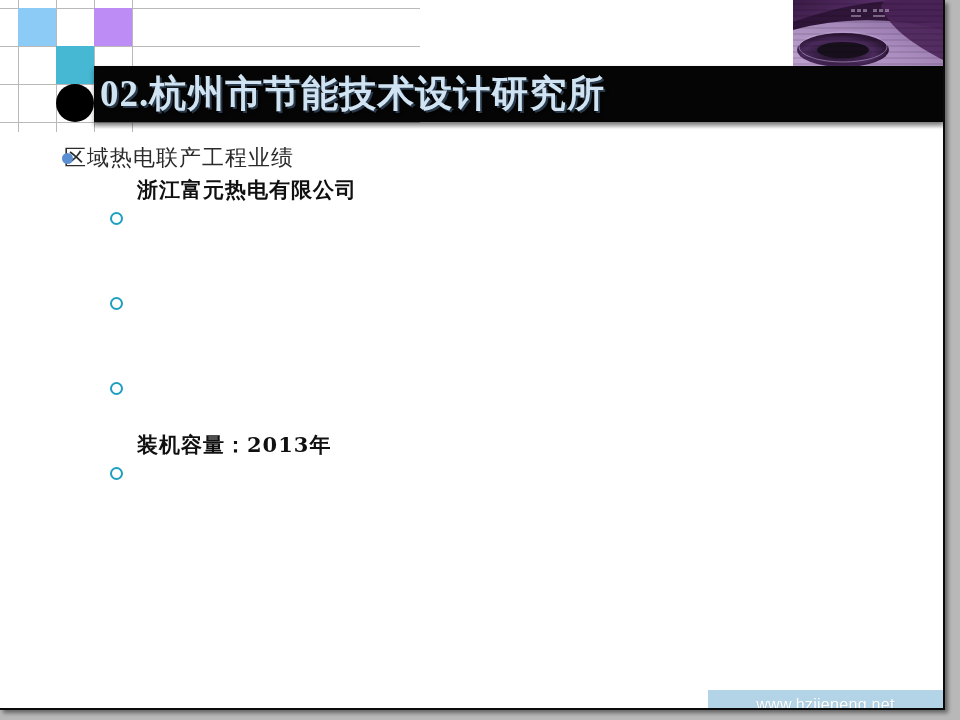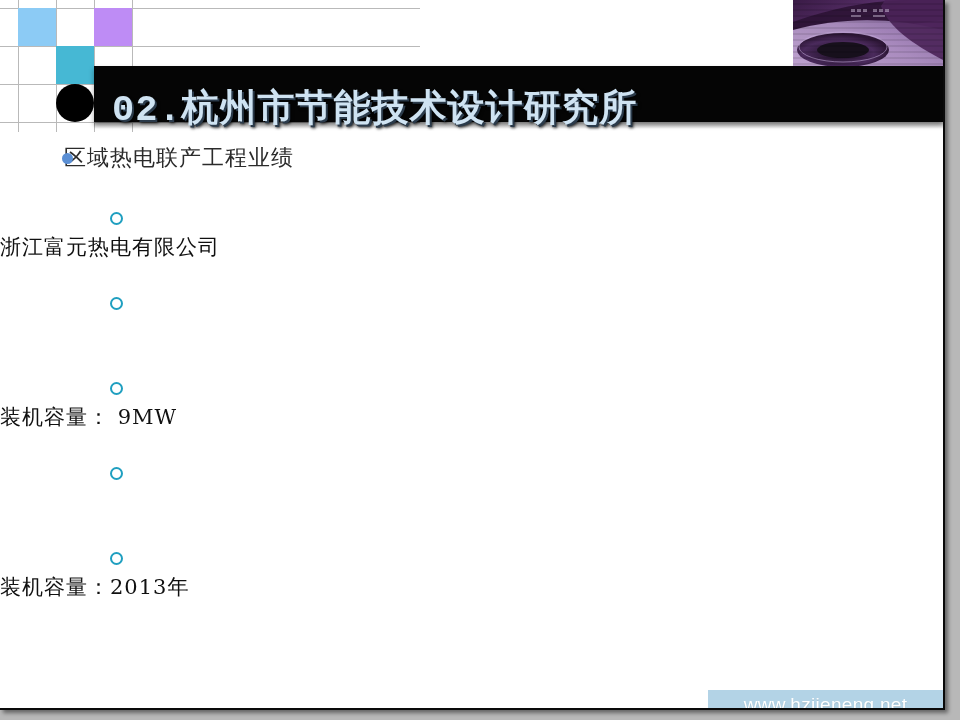--- a/index.html
+++ b/index.html
@@ -80,31 +80,30 @@
   .title-bar-shadow {
     position: absolute;
     left: 94px;
     top: 122px;
     width: 849px;
     height: 7px;
     background: linear-gradient(to bottom, rgba(0,0,0,0.30), rgba(0,0,0,0));
   }
   .title-text {
     position: absolute;
-    left: 112px;
+    left: 100px;
     top: 68px;
-    font-family: Liberation Mono, monospace;
+    font-family: Liberation Serif, serif;
     font-weight: bold;
     font-size: 37px;
     line-height: 52px;
     letter-spacing: 1px;
     color: #cfe3f2;
     text-shadow: 2px 2px 0 #2a3a4a, 3px 3px 3px rgba(0,0,0,0.8);
     white-space: nowrap;
-    margin-top: 16px;
   }
 
   
   .deco-photo {
     position: absolute;
     left: 793px;
     top: 0px;
     width: 150px;
     height: 84px;
     overflow: hidden;
@@ -144,23 +143,25 @@
     letter-spacing: 1px;
     white-space: nowrap;
   }
 
   .sub-list {
     margin: 0;
     padding: 0;
   }
   .bullet-l2 {
     position: relative;
+    padding-left: 137px;
     height: 85px;
     display: flex;
-    align-items: flex-end;
+    align-items: flex-start;
+    font-weight: bold;
   }
   .bullet-l2 .ring {
     position: absolute;
     left: 110px;
     top: 50%;
     margin-top: -7px;
     width: 9px;
     height: 9px;
     border-radius: 50%;
     border: 2.5px solid #1f9fc0;
@@ -181,21 +182,21 @@
     top: 690px;
     width: 235px;
     height: 30px;
     background: #b3d3e6;
     display: flex;
     align-items: center;
     justify-content: center;
   }
   .footer-bar .url {
     font-family: "Liberation Sans", sans-serif;
-    font-size: 19px;
+    font-size: 16px;
     color: #ffffff;
     letter-spacing: 0.3px;
     text-shadow: 0 1px 1px rgba(0,0,0,0.15);
   }
 </style>
 </head>
 <body>
 
 <div id="slide-root">
   <div class="slide-canvas">
@@ -286,24 +287,20 @@
 
         <div class="bullet-l2">
           <span class="ring"></span>
           <span class="label">浙江富元热电有限公司</span>
         </div>
 
         <div class="bullet-l2">
           <span class="ring"></span>
         </div>
 
-        <div class="bullet-l2">
-          <span class="ring"></span>
-          <span class="label">装机容量： 9MW</span>
-        </div>
 
         <div class="bullet-l2">
           <span class="ring"></span>
         </div>
 
         <div class="bullet-l2">
           <span class="ring"></span>
           <span class="label">装机容量：2013年</span>
         </div>
 

